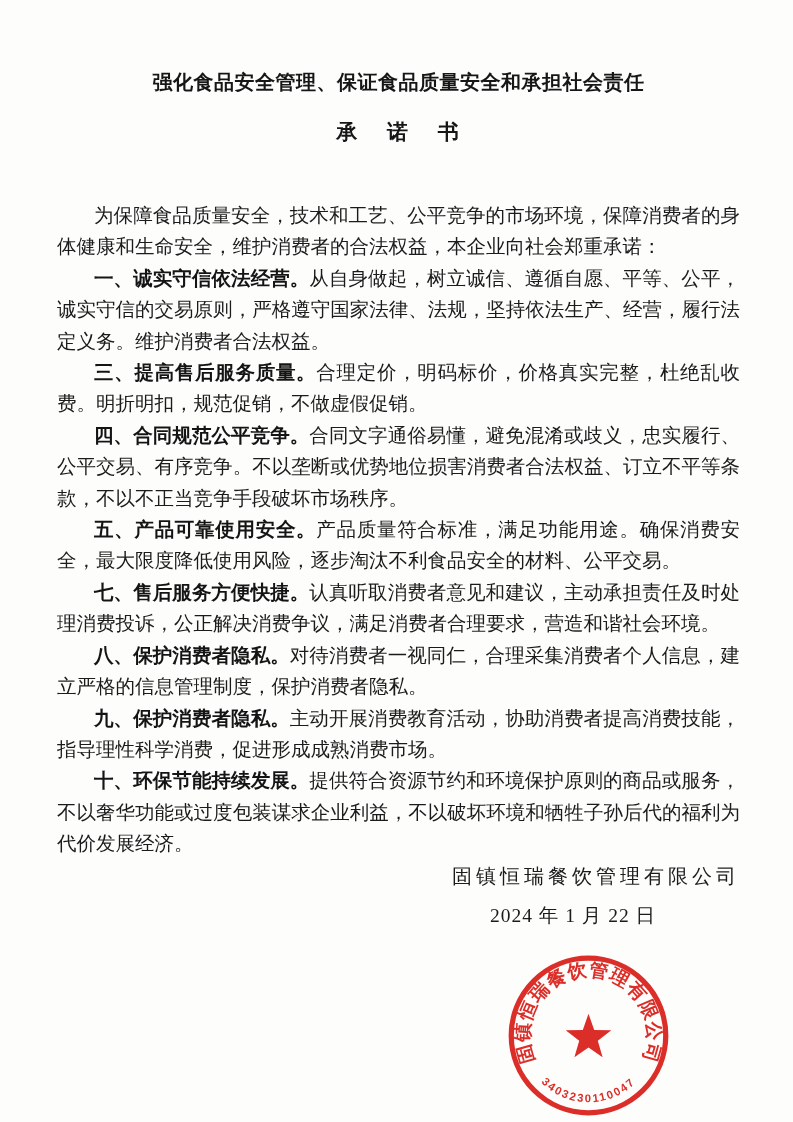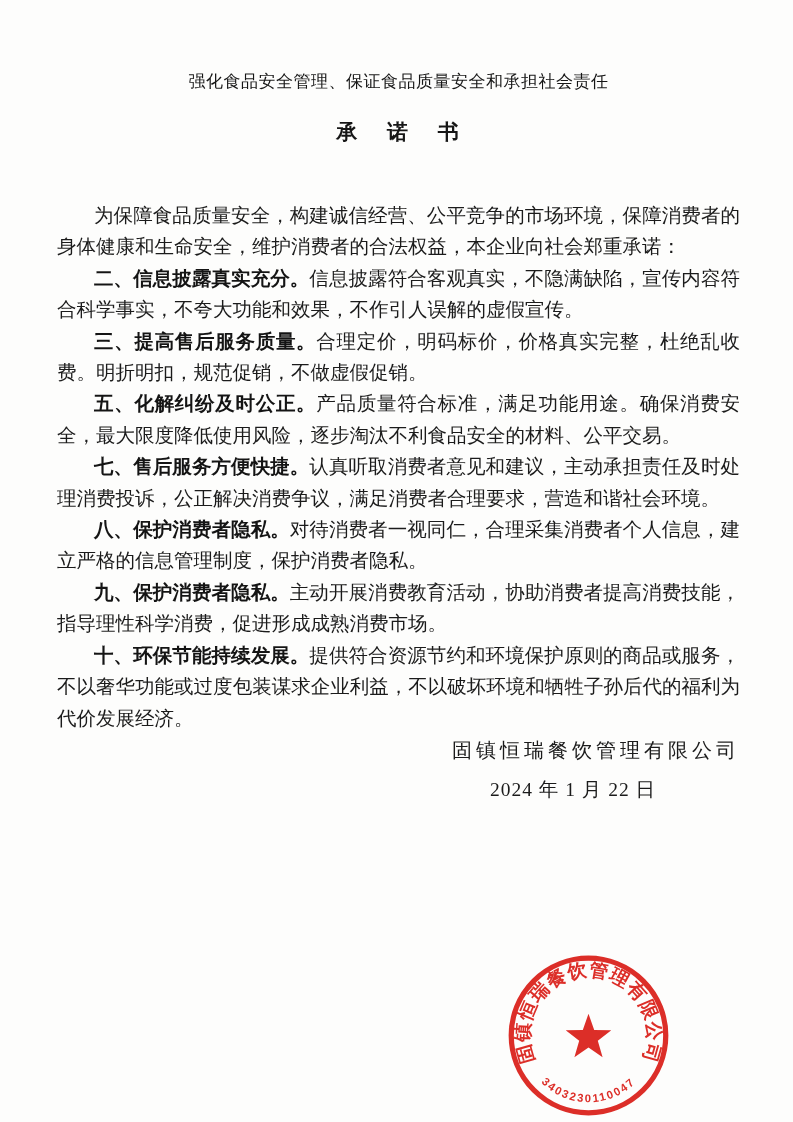--- a/index.html
+++ b/index.html
@@ -20,23 +20,23 @@
     color: #1b1b1b;
     font-family: "Liberation Serif", serif;
     overflow: hidden;
     box-sizing: border-box;
     padding: 70px 53px 0 57px;
   }
   .doc-title {
     margin: 0;
     text-align: center;
     font-family: "Liberation Sans", sans-serif;
-    font-size: 17px;
+    font-size: 20px;
     line-height: 24px;
-    font-weight: 400;
+    font-weight: 700;
     letter-spacing: 0.5px;
     color: #161616;
   }
   .doc-subtitle {
     margin: 26px 0 0 0;
     text-align: center;
     font-family: "Liberation Sans", sans-serif;
     font-size: 21px;
     line-height: 24px;
     font-weight: 700;
@@ -96,25 +96,26 @@
 </style>
 </head>
 <body>
 
 <div class="page">
 
   <h1 class="doc-title">强化食品安全管理、保证食品质量安全和承担社会责任</h1>
   <h2 class="doc-subtitle">承 诺 书</h2>
 
   <div class="content">
-    <p>为保障食品质量安全，构建诚信经营、公平竞争的市场环境，保障消费者的身体健康和生命安全，维护消费者的合法权益，本企业向社会郑重承诺：</p>
+    <p>为保障食品质量安全，技术和工艺、公平竞争的市场环境，保障消费者的身体健康和生命安全，维护消费者的合法权益，本企业向社会郑重承诺：</p>
 
-    <p><span class="lead">二、信息披露真实充分。</span><span>信息披露符合客观真实，不隐满缺陷，宣传内容符合科学事实，不夸大功能和效果，不作引人误解的虚假宣传。</span></p>
+    <p><span class="lead">一、诚实守信依法经营。</span><span>从自身做起，树立诚信、遵循自愿、平等、公平，诚实守信的交易原则，严格遵守国家法律、法规，坚持依法生产、经营，履行法定义务。维护消费者合法权益。</span></p>
     <p><span class="lead">三、提高售后服务质量。</span><span>合理定价，明码标价，价格真实完整，杜绝乱收费。明折明扣，规范促销，不做虚假促销。</span></p>
-    <p><span class="lead">五、化解纠纷及时公正。</span><span>产品质量符合标准，满足功能用途。确保消费安全，最大限度降低使用风险，逐步淘汰不利食品安全的材料、公平交易。</span></p>
+    <p><span class="lead">四、合同规范公平竞争。</span><span>合同文字通俗易懂，避免混淆或歧义，忠实履行、公平交易、有序竞争。不以垄断或优势地位损害消费者合法权益、订立不平等条款，不以不正当竞争手段破坏市场秩序。</span></p>
+    <p><span class="lead">五、产品可靠使用安全。</span><span>产品质量符合标准，满足功能用途。确保消费安全，最大限度降低使用风险，逐步淘汰不利食品安全的材料、公平交易。</span></p>
     <p><span class="lead">七、售后服务方便快捷。</span><span>认真听取消费者意见和建议，主动承担责任及时处理消费投诉，公正解决消费争议，满足消费者合理要求，营造和谐社会环境。</span></p>
     <p><span class="lead">八、保护消费者隐私。</span><span>对待消费者一视同仁，合理采集消费者个人信息，建立严格的信息管理制度，保护消费者隐私。</span></p>
     <p><span class="lead">九、保护消费者隐私。</span><span>主动开展消费教育活动，协助消费者提高消费技能，指导理性科学消费，促进形成成熟消费市场。</span></p>
     <p><span class="lead">十、环保节能持续发展。</span><span>提供符合资源节约和环境保护原则的商品或服务，不以奢华功能或过度包装谋求企业利益，不以破坏环境和牺牲子孙后代的福利为代价发展经济。</span></p>
   </div>
 
   <div class="signature">
     <div class="sig-company">固镇恒瑞餐饮管理有限公司</div>
     <div class="sig-date">2024 年 1 月 22 日</div>
   </div>

